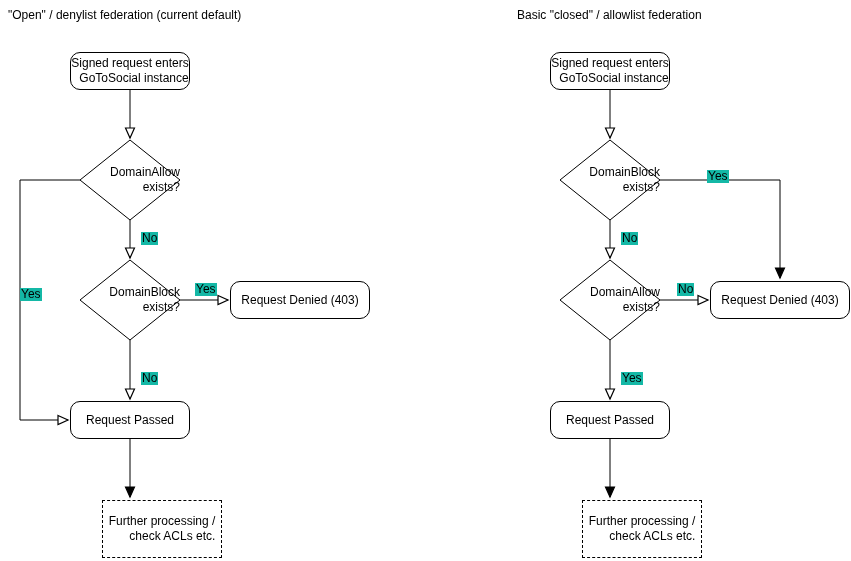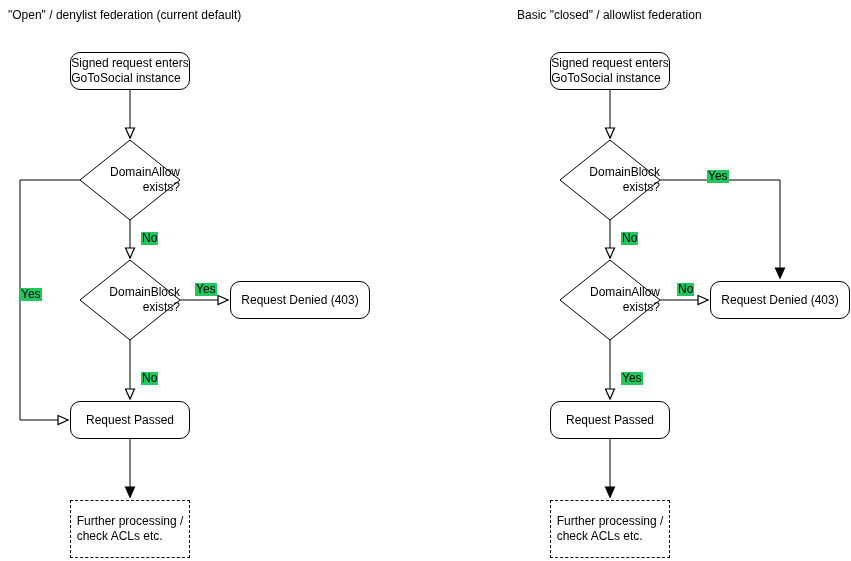--- a/index.html
+++ b/index.html
@@ -15,51 +15,52 @@
   }
   .title {
     position: absolute;
     white-space: nowrap;
   }
   .node {
     position: absolute;
     display: flex;
     align-items: center;
     justify-content: center;
-    text-align: left;
+    text-align: right;
     white-space: pre-line;
     line-height: 15px;
     box-sizing: border-box;
     background: #ffffff;
     z-index: 1;
   }
   .rounded {
     border: 1px solid #000000;
     border-radius: 10px;
   }
   .dashed {
     border: 1px dashed #000000;
+    margin-left: 32px;
   }
   svg.wires {
     position: absolute;
     left: 0; top: 0;
     z-index: 2;
     pointer-events: none;
   }
   .dtext {
     position: absolute;
     width: 100px;
     text-align: right;
     white-space: pre-line;
     line-height: 15px;
     z-index: 3;
   }
   .elabel {
     position: absolute;
-    background: #22c55e;
+    background: #14b8a6;
     padding: 0 1px;
     line-height: 13px;
     z-index: 3;
     white-space: nowrap;
   }
 </style>
 </head>
 <body>
 
 <div class="canvas">

